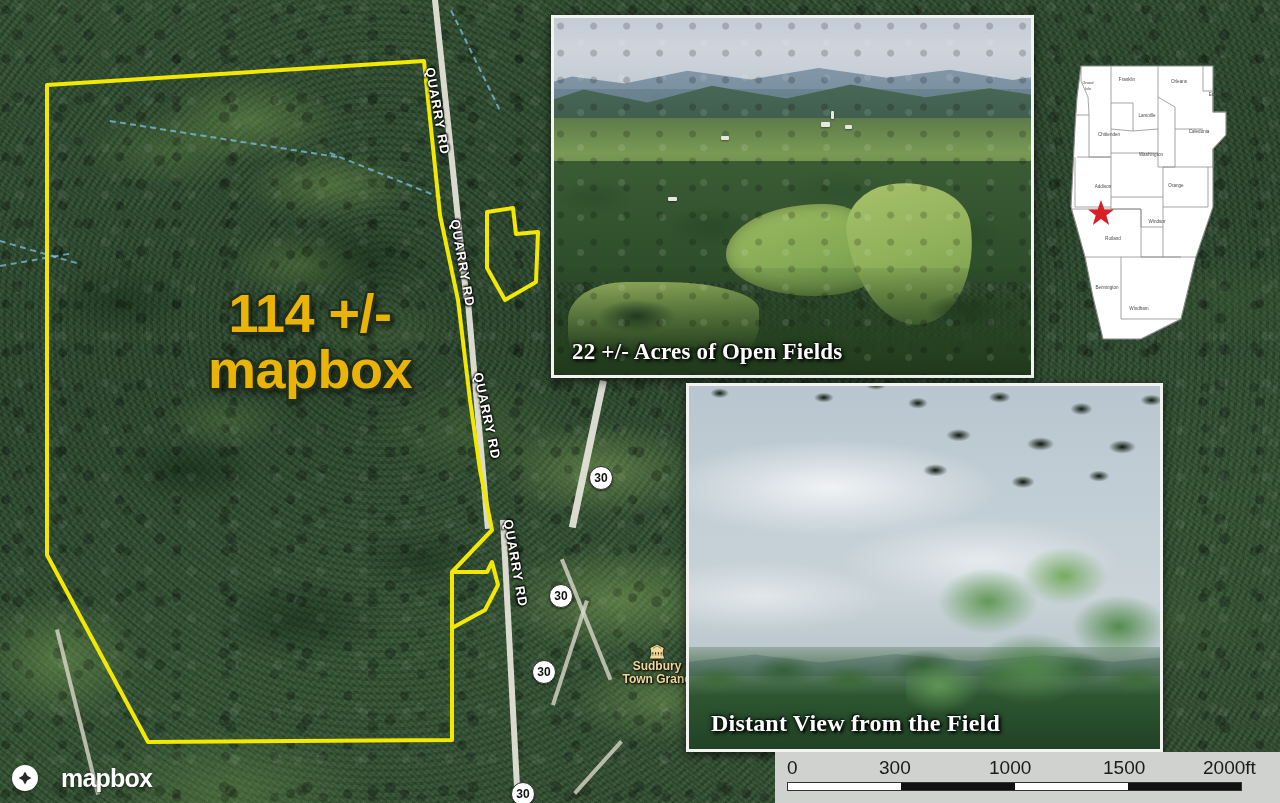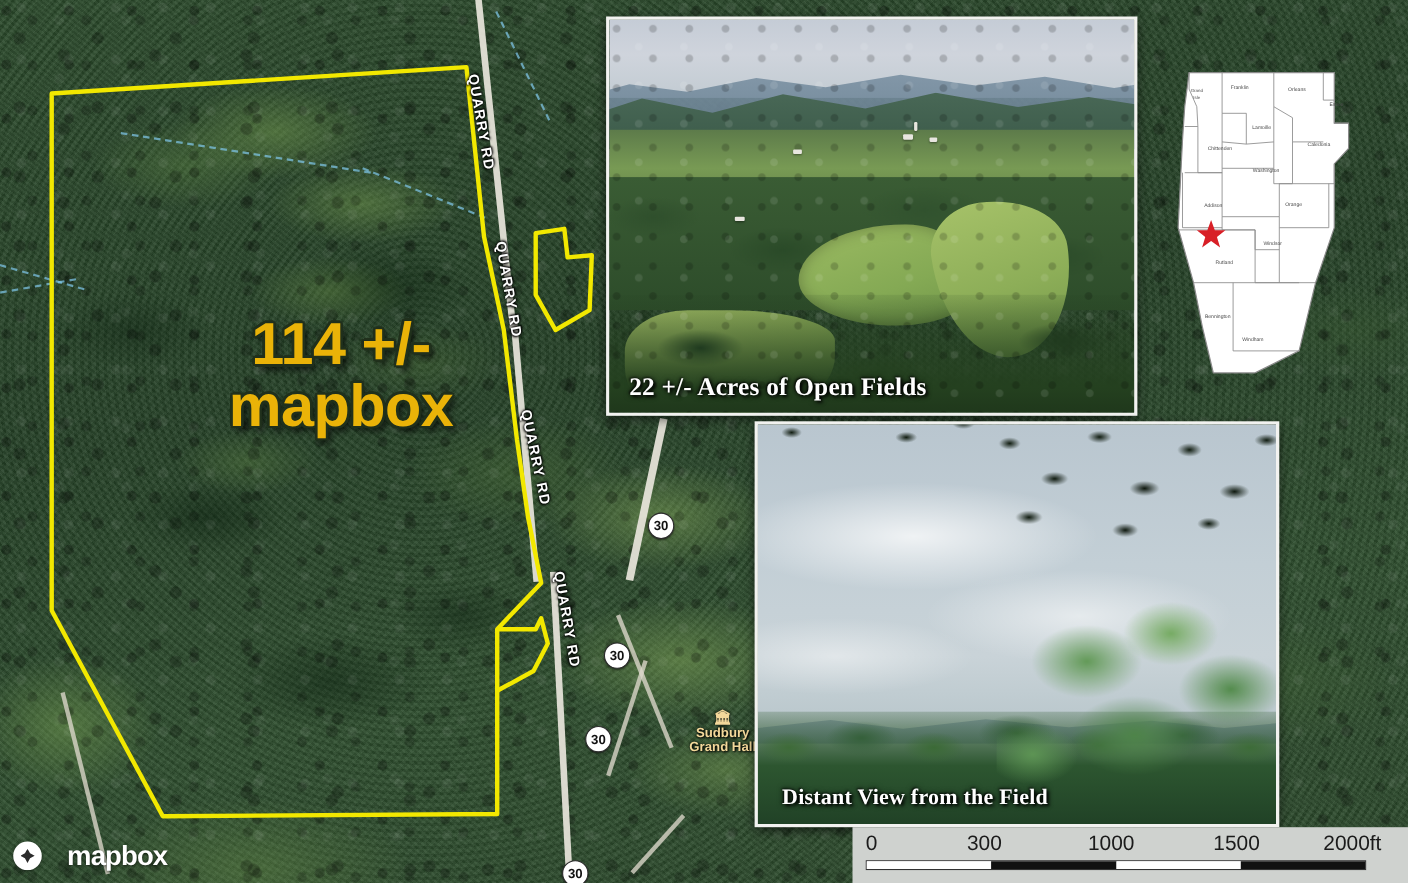--- a/index.html
+++ b/index.html
@@ -285,21 +285,21 @@
     position: absolute;
     left: 18px; bottom: 10px;
     color: #ffffff;
     font-family: "Liberation Serif", serif;
     font-weight: 700;
     font-size: 23px;
     letter-spacing: .2px;
     text-shadow: 2px 2px 3px rgba(0,0,0,.95), -1px -1px 2px rgba(0,0,0,.8), 0 0 6px rgba(0,0,0,.8);
     white-space: nowrap;
   }
-  #photo-distant .photo-caption { font-size: 20px; left: 22px; bottom: 12px; }
+  #photo-distant .photo-caption { font-size: 24px; left: 22px; bottom: 12px; }
 
   
   #vt-map {
     position: absolute;
     left: 1063px; top: 57px;
     width: 180px; height: 291px;
   }
   #vt-map svg { display:block; width:100%; height:100%; }
   .vt-label {
     font-family: "Liberation Sans", sans-serif;
@@ -404,21 +404,21 @@
   <div class="road-label" style="left:508px; top:512px; transform: rotate(80deg);">QUARRY RD</div>
 
   <div class="shield" style="left:589px; top:466px;">30</div>
   <div class="shield" style="left:549px; top:584px;">30</div>
   <div class="shield" style="left:532px; top:660px;">30</div>
   <div class="shield" style="left:511px; top:782px;">30</div>
 
   <div id="poi-townhall">
     <span class="glyph">🏛</span>
     <span>Sudbury</span><br>
-    <span>Grand Hall</span>
+    <span>Town Grand</span>
   </div>
 
   <div id="acreage">
     <div>114 +/-</div>
     <div>mapbox</div>
   </div>
 
   <div class="photo" id="photo-aerial">
     <div class="scene">
       <div class="sky"></div>

